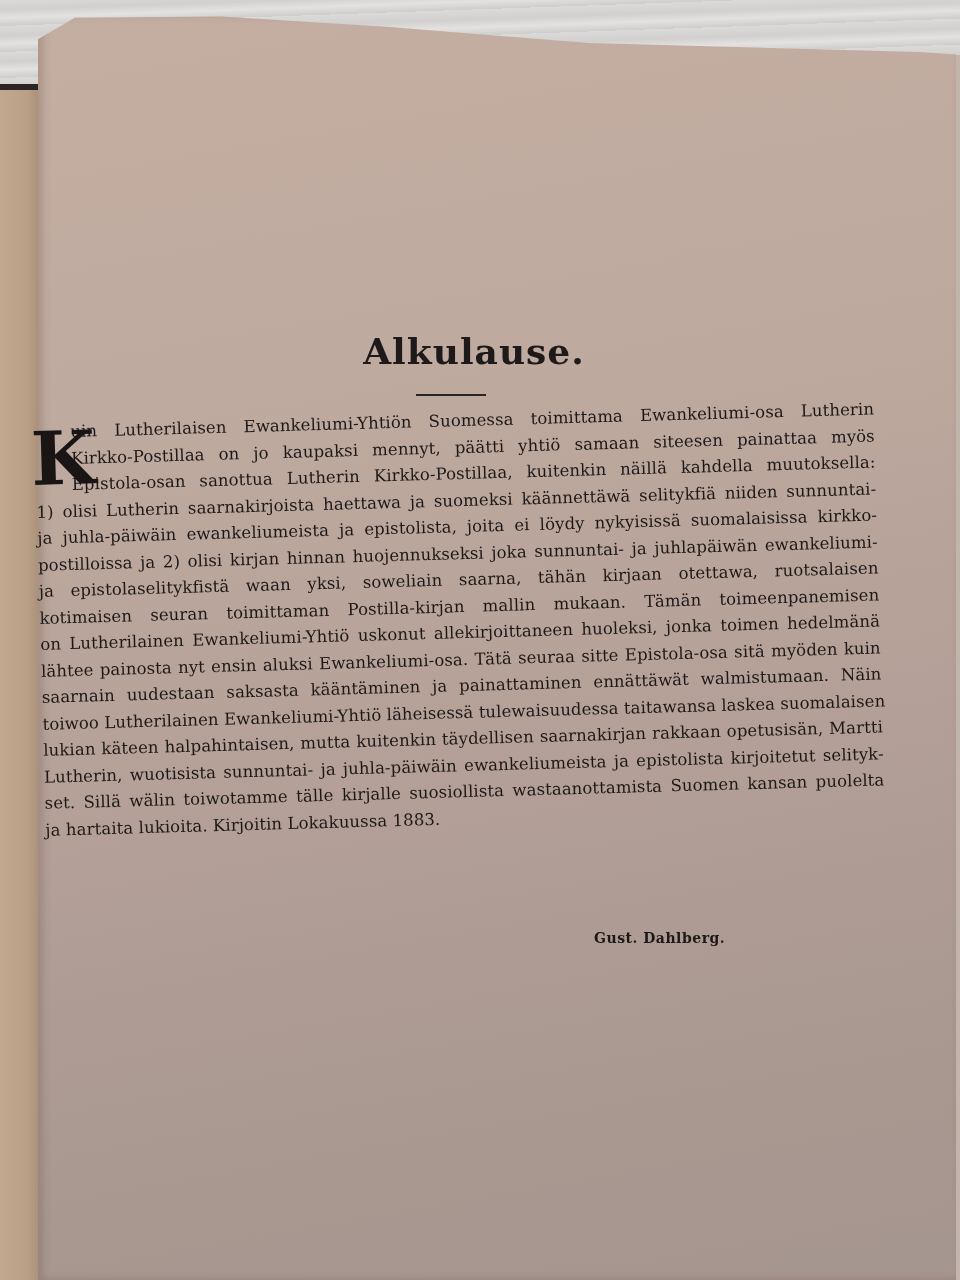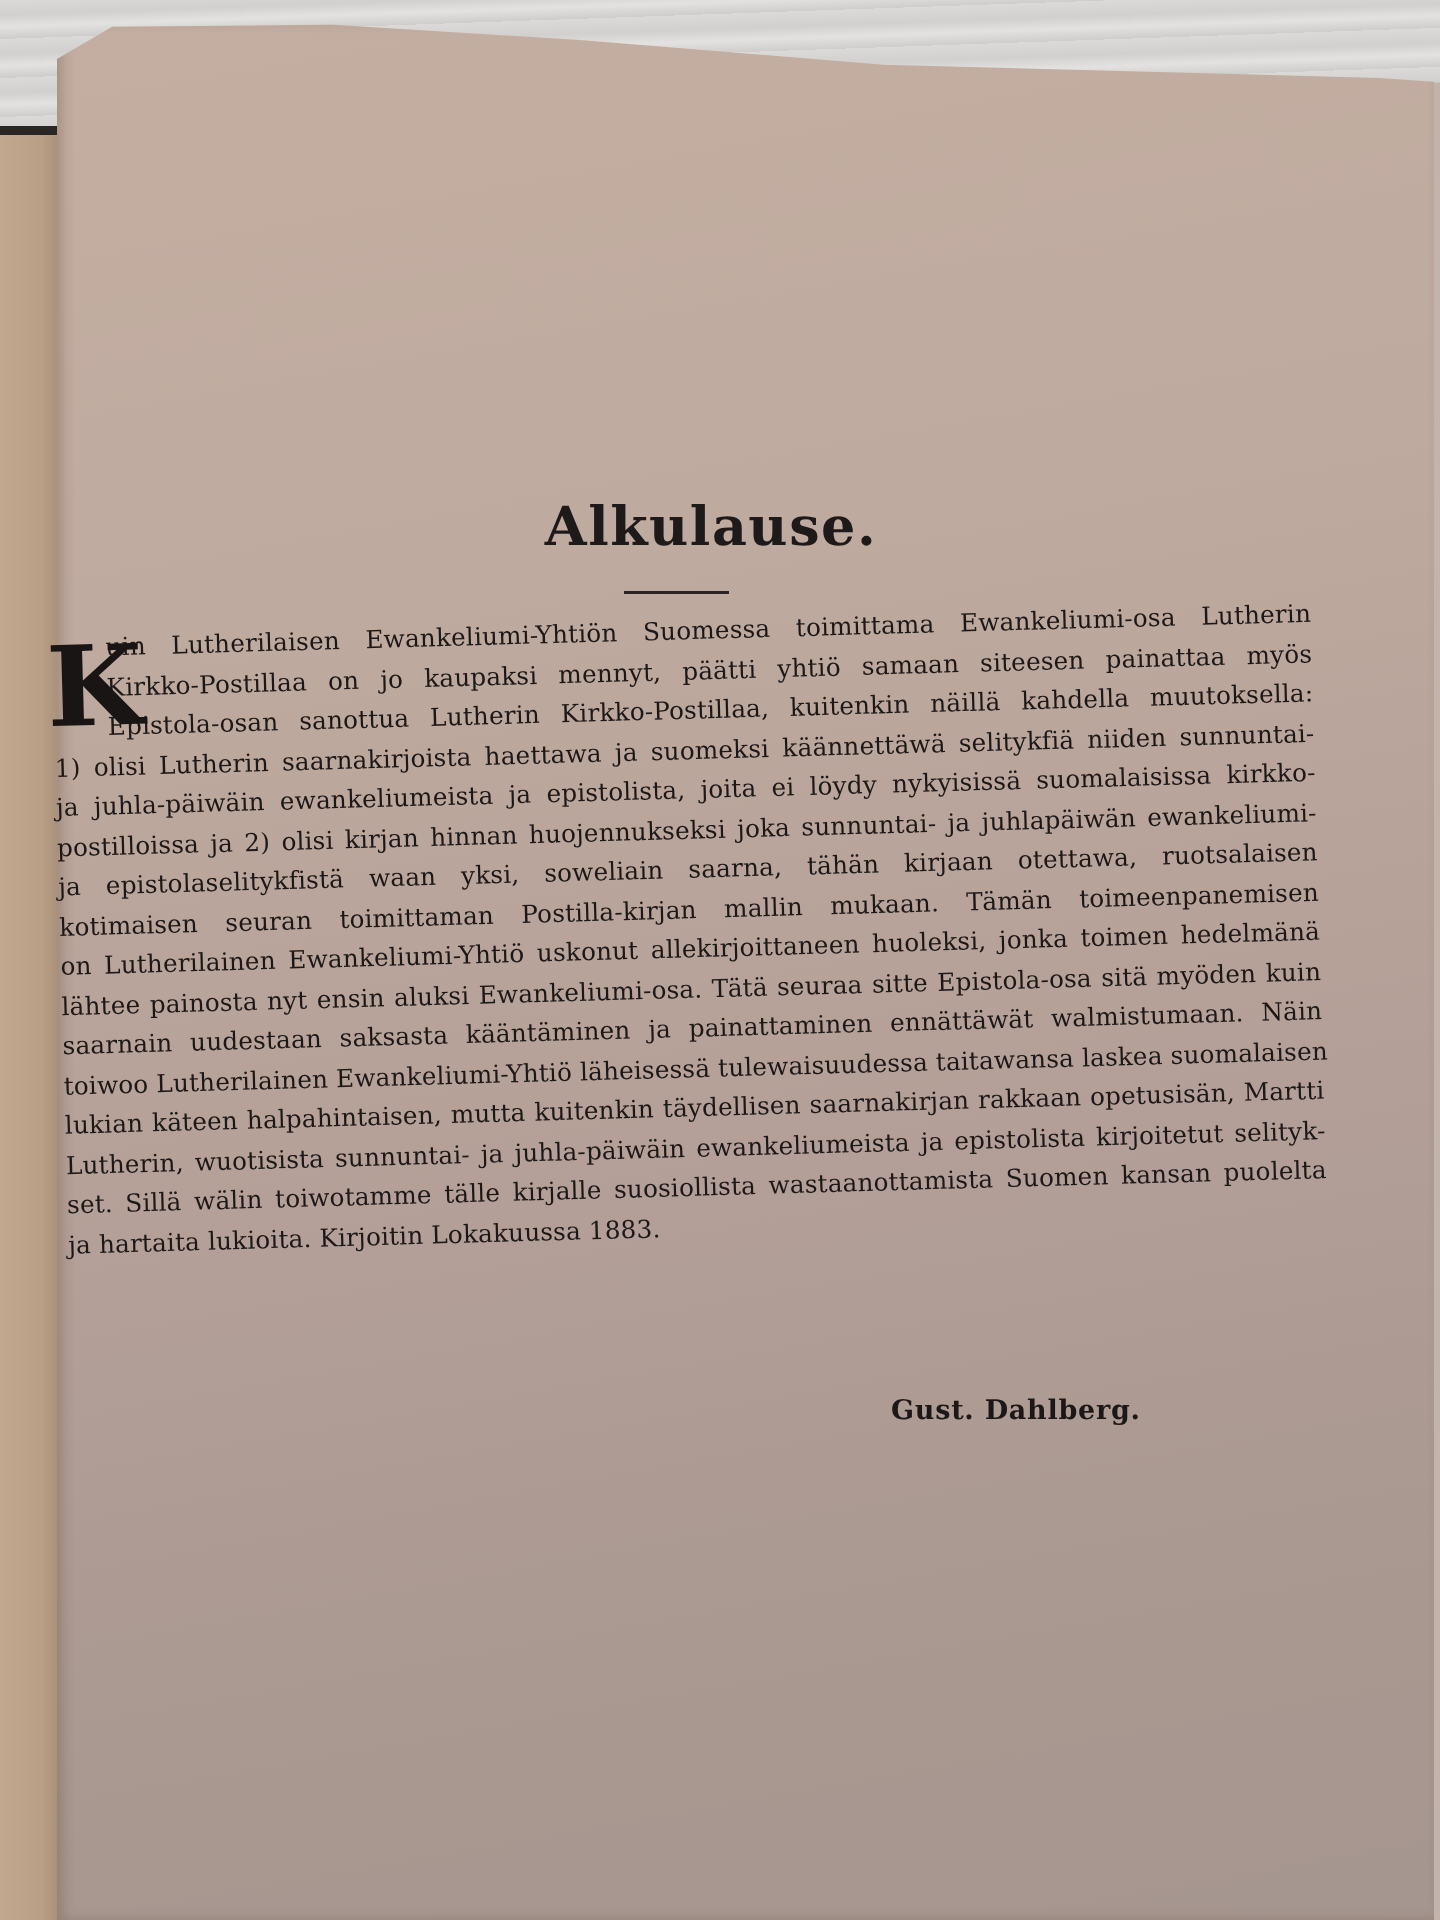--- a/index.html
+++ b/index.html
@@ -58,21 +58,21 @@
     }
     .line {
       font-family: "DejaVu Serif", serif; font-size: 16.5px; color: #1d1818;
       height: 26.5px; line-height: 26.5px; white-space: nowrap;
       text-align: justify; text-align-last: justify; letter-spacing: 0.1px;
     }
     .line.indent { padding-left: 36px; }
     .line.last { text-align-last: left; }
     .signature {
       position: absolute; left: 560px; top: 930px;
-      font-family: "DejaVu Serif", serif; font-weight: bold; font-size: 18px;
+      font-family: "DejaVu Serif", serif; font-weight: bold; font-size: 14px;
       color: #1d1818; letter-spacing: 0.5px;
     }
   </style>
 </head>
 <body>
 
 <div class="wall"></div>
 <div class="book-cover-edge"></div>
 <div class="back-page"></div>
 <div class="right-page-edge">

